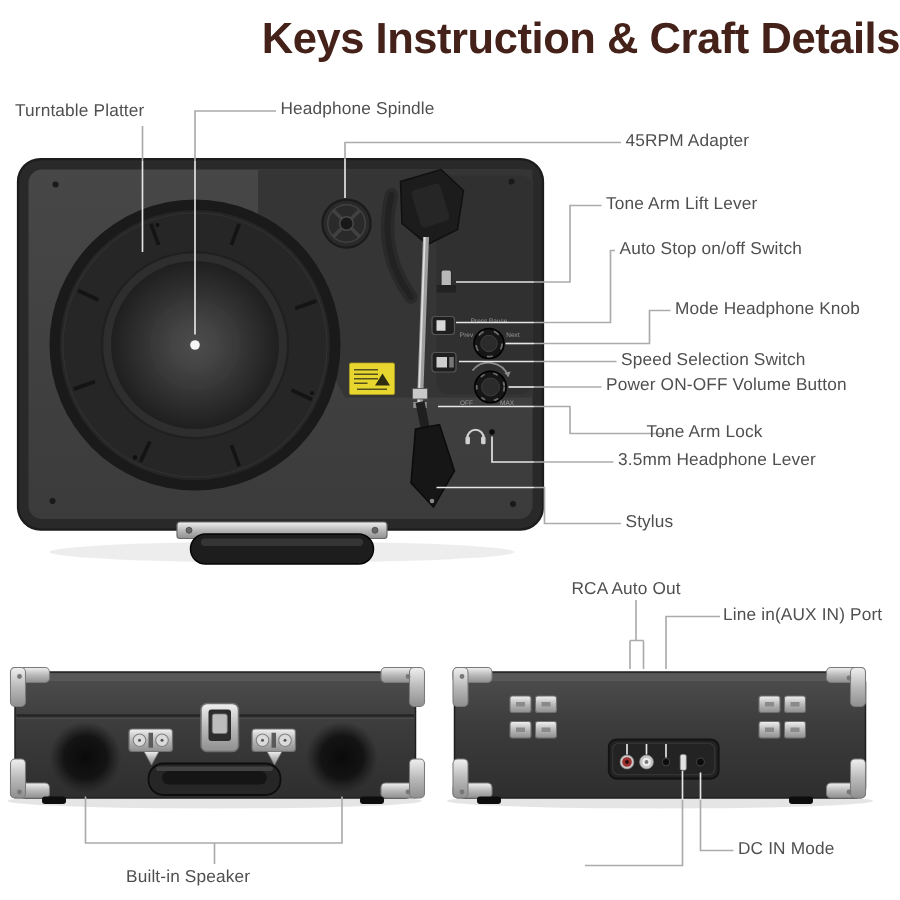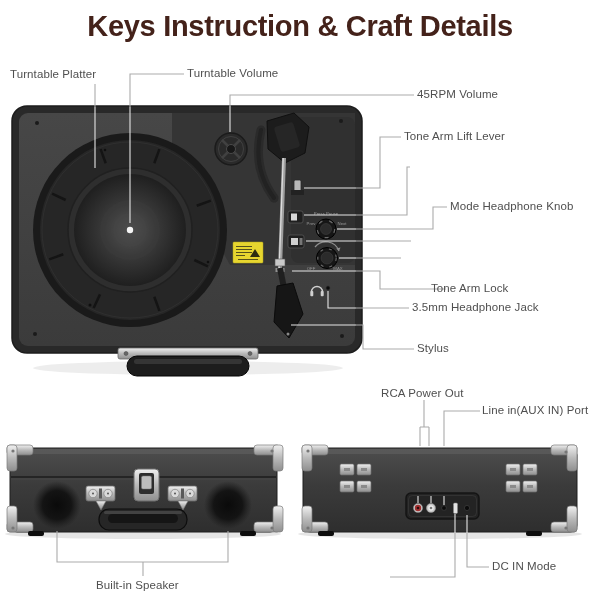--- a/index.html
+++ b/index.html
@@ -1,18 +1,18 @@
 <!DOCTYPE html>
 <html><head>
 <meta charset="utf-8">
 <style>
   html,body{margin:0;padding:0;background:#fff;}
   .stage{position:relative;width:600px;height:600px;background:#ffffff;overflow:hidden;
          font-family:"Liberation Sans",sans-serif;}
-  .page-title{position:absolute;top:10px;left:0;right:0;margin:0;text-align:center;
+  .page-title{position:absolute;top:10px;left:0;right:0;margin:0;text-align:right;
          font-size:29px;font-weight:bold;color:#44221a;letter-spacing:-0.3px;}
   .lbl{position:absolute;font-size:11.5px;color:#4f4f4f;white-space:nowrap;letter-spacing:.1px;line-height:1.1;}
   svg{position:absolute;left:0;top:0;}
   text.mark{font-family:"Liberation Sans",sans-serif;fill:#9a9a9a;}
 </style>
 </head>
 <body>
 
 <div class="stage">
 
@@ -311,26 +311,29 @@
       <path d="M 356 258 H 339"></path>
       <path d="M 356 271 H 292"></path>
       <path d="M 356 308 H 328 V 291"></path>
       <path d="M 356 325 H 291"></path>
       <path d="M 418 496 V 503 M 431 496 V 503 M 444 496 V 505"></path>
       <path d="M 455 514 V 533 M 467 515 V 533"></path>
     </g>
   </svg>
 
   <div class="lbl" style="left:10px;top:68px">Turntable Platter</div>
-  <div class="lbl" style="left:187px;top:67px">Turntable Volume</div>
-  <div class="lbl" style="left:417px;top:88px">45RPM Volume</div>
+  <div class="lbl" style="left:187px;top:67px">Headphone Spindle</div>
+  <div class="lbl" style="left:417px;top:88px">45RPM Adapter</div>
   <div class="lbl" style="left:404px;top:130px">Tone Arm Lift Lever</div>
+  <div class="lbl" style="left:413px;top:160px">Auto Stop on/off Switch</div>
   <div class="lbl" style="left:450px;top:200px">Mode Headphone Knob</div>
+  <div class="lbl" style="left:414px;top:234px">Speed Selection Switch</div>
+  <div class="lbl" style="left:404px;top:251px">Power ON-OFF Volume Button</div>
   <div class="lbl" style="left:431px;top:282px">Tone Arm Lock</div>
-  <div class="lbl" style="left:412px;top:301px">3.5mm Headphone Jack</div>
+  <div class="lbl" style="left:412px;top:301px">3.5mm Headphone Lever</div>
   <div class="lbl" style="left:417px;top:342px">Stylus</div>
-  <div class="lbl" style="left:381px;top:387px">RCA Power Out</div>
+  <div class="lbl" style="left:381px;top:387px">RCA Auto Out</div>
   <div class="lbl" style="left:482px;top:404px">Line in(AUX IN) Port</div>
-  <div class="lbl" style="left:96px;top:579px">Built-in Speaker</div>
+  <div class="lbl" style="left:84px;top:579px">Built-in Speaker</div>
   <div class="lbl" style="left:320px;top:603px">USB Port</div>
   <div class="lbl" style="left:492px;top:560px">DC IN Mode</div>
 
 </div>
 
 </body></html>

